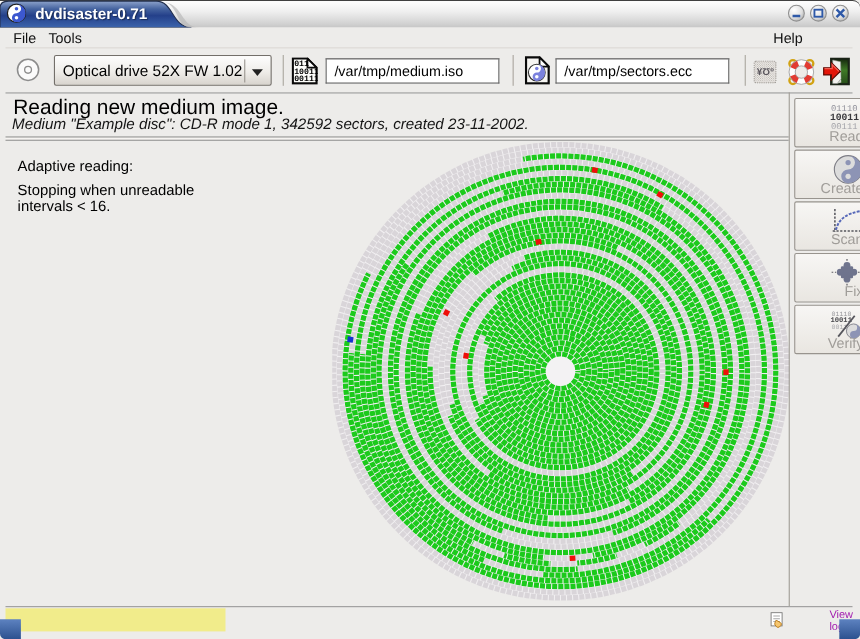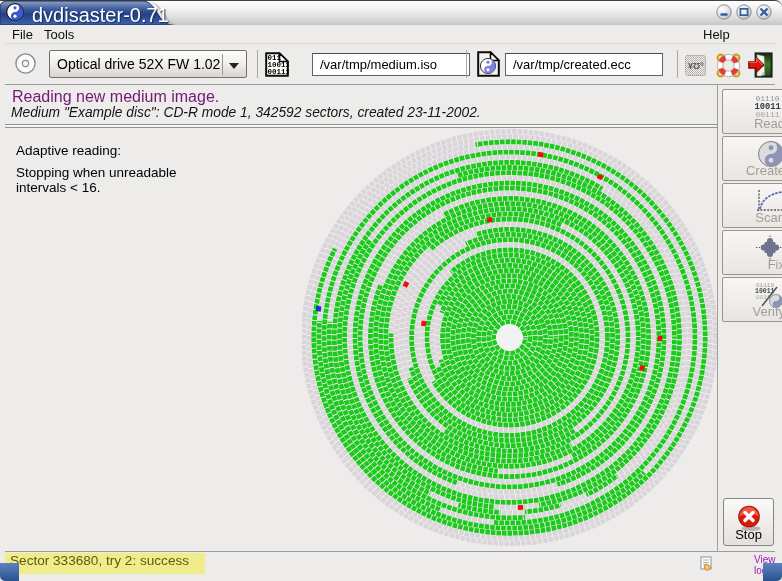--- a/index.html
+++ b/index.html
@@ -1,33 +1,33 @@
 <!DOCTYPE html>
 <html><head><meta charset="utf-8"><style>
 *{margin:0;padding:0;box-sizing:border-box}
 body{width:782px;height:581px;overflow:hidden;font-family:"Liberation Sans",sans-serif}
 #win{position:relative;width:782px;height:581px;background:#edecea}
 .abs{position:absolute}
 
 #tbarbg{left:0;top:0;width:782px;height:25px;background:linear-gradient(#fefefe,#efefef 40%,#d2d2d2 85%,#c6c6c6);border-top:1px solid #404040;border-radius:0 7px 0 0}
 .bcorn{top:563px;width:19px;height:18px;background:linear-gradient(#5d82c0,#2c518f)}
 
-#ttext{left:32px;top:4px;color:#fff;font-size:20px;font-weight:normal;text-shadow:1px 1px 1px #1a2c55}
+#ttext{left:32px;top:4px;color:#fff;font-size:14px;font-weight:bold;text-shadow:1px 1px 1px #1a2c55}
 
 .menu{top:27px;font-size:13px;color:#101010}
 
 #tbline{left:5px;top:84px;width:770px;height:1px;background:#9b9b9b}
 #combo{left:49px;top:50px;width:198px;height:28px;background:linear-gradient(#fdfdfd,#efede9 55%,#d8d4ce);border:1px solid #736f6a;border-radius:2px;font-size:13px;color:#000}
 #combo .lbl{position:absolute;left:7px;top:5px;font-size:14px}
 #combo .sep{position:absolute;right:23px;top:3px;width:1px;height:21px;background:#9a968f}
 #combo .arr{position:absolute;right:7px;top:12px;width:0;height:0;border-left:5px solid transparent;border-right:5px solid transparent;border-top:6px solid #222}
 .vsep{top:50px;width:1px;height:28px;background:#aaa69f}
 .entry{top:53px;width:158px;height:23px;background:#fff;border:1px solid #636363;border-top-color:#4c4c4c;font-size:13px;color:#000;padding:3px 0 0 7px;white-space:nowrap}
 
-#hl1{left:12px;top:88px;font-size:16px;color:#701a75}
+#hl1{left:12px;top:88px;font-size:19px;color:#000000}
 #hl2{left:11px;top:105px;font-size:13.8px;font-style:italic;color:#141414}
 #hsep{left:5px;top:124px;width:712px;height:4px;border-top:1px solid #929292;border-bottom:1px solid #929292;background:#f6f4f1}
 
 .mt{left:16px;font-size:13.5px;line-height:15.4px;color:#000;white-space:pre}
 
 #sbline{left:717px;top:84px;width:1px;height:467px;background:#a09c96}
 .sbtn{left:722px;width:64px;height:45px;background:linear-gradient(#f7f6f4,#e9e6e1);border:1px solid #98948e;border-radius:2px;text-align:right}
 .sbtn .cap{position:absolute;left:0;width:100%;bottom:2px;font-size:13px;color:#a09d99}
 #stopb{left:723px;top:498px;width:51px;height:48px;background:linear-gradient(#fafafa,#e4e1dc);border:1px solid #8a8680;border-radius:3px;text-align:center}
 #stopb .cap{position:absolute;left:0;width:100%;bottom:3px;font-size:13px;color:#000}
@@ -89,31 +89,31 @@
       <span class="arr"></span>
     </div>
 <div class="abs vsep" style="left:257px"></div>
 <svg class="abs" style="left:265px;top:52px" width="24" height="25" viewBox="0 0 24 25">
  <path d="M1.2 1.2 H14.5 L22.8 9.5 V23.8 H1.2 Z" fill="#fdfdfa" stroke="#0a0a0a" stroke-width="2"></path>
  <path d="M14.5 1.2 L14.5 9.5 L22.8 9.5 Z" fill="#fff" stroke="#0a0a0a" stroke-width="1.6" stroke-linejoin="round"></path>
  <text x="2.4" y="8" font-family="Liberation Mono,monospace" font-size="7.5" font-weight="bold" fill="#000">011</text>
  <text x="2.4" y="15" font-family="Liberation Mono,monospace" font-size="7.5" font-weight="bold" fill="#000">10011</text>
  <text x="2.4" y="22" font-family="Liberation Mono,monospace" font-size="7.5" font-weight="bold" fill="#000">00111</text>
 </svg>
-<div class="abs entry" style="left:312px">/var/tmp/medium.iso</div>
+<div class="abs entry" style="left:296px">/var/tmp/medium.iso</div>
 <div class="abs vsep" style="left:466px"></div>
 <svg class="abs" style="left:477px;top:51px" width="23" height="26" viewBox="0 0 23 26">
  <path d="M1.2 1.2 H13.5 L21.8 9.5 V24.8 H1.2 Z" fill="#f6f5f2" stroke="#0a0a0a" stroke-width="2"></path>
  <path d="M13.5 1.2 L13.5 9.5 L21.8 9.5 Z" fill="#fff" stroke="#0a0a0a" stroke-width="1.6" stroke-linejoin="round"></path>
  <circle cx="11" cy="15" r="7.6" fill="#fff" stroke="#333" stroke-width="1"></circle>
  <path d="M11 7.4 A7.6 7.6 0 0 1 11 22.6 A3.8 3.8 0 0 1 11 15 A3.8 3.8 0 0 0 11 7.4Z" fill="#7b82de"></path>
  <circle cx="11" cy="11.2" r="1.6" fill="#7b82de"></circle>
       <circle cx="11" cy="18.8" r="1.6" fill="#fff"></circle>
 </svg>
-<div class="abs entry" style="left:505px">/var/tmp/created.ecc</div>
+<div class="abs entry" style="left:505px">/var/tmp/sectors.ecc</div>
 <div class="abs vsep" style="left:677px"></div>
 
 <svg class="abs" style="left:685px;top:55px" width="21" height="21" viewBox="0 0 21 21">
  <defs>
         <pattern id="chk" width="2" height="2" patternUnits="userSpaceOnUse">
    <rect width="1" height="1" fill="#b9b5b0"></rect>
           <rect x="1" y="1" width="1" height="1" fill="#b9b5b0"></rect>
    <rect x="1" width="1" height="1" fill="#f0ede9"></rect>
           <rect y="1" width="1" height="1" fill="#f0ede9"></rect>
  </pattern>
@@ -271,37 +271,23 @@
  <path d="M5 21 Q8 7 27 4" fill="none" stroke="#5668b8" stroke-width="1.8" stroke-dasharray="2.6 1.2"></path>
       </svg><div class="cap">Scan</div></div>
     <div class="abs sbtn" style="top:277px"><svg style="margin-top:3px" width="32" height="28" viewBox="0 0 32 28">
  <text x="3" y="6" font-family="Liberation Mono,monospace" font-size="6" fill="#97979b">01110</text>
  <text x="2" y="12" font-family="Liberation Mono,monospace" font-size="6.5" font-weight="bold" fill="#4a4a4e">10011</text>
  <text x="3" y="18" font-family="Liberation Mono,monospace" font-size="6" fill="#a7a7ab">00111</text>
  <line x1="9" y1="25" x2="24" y2="6" stroke="#55555c" stroke-width="1.6"></line>
  <circle cx="23" cy="20" r="6.5" fill="#dcdcdc" stroke="#7d7d85" stroke-width="0.8"></circle>
  <path d="M23 13.5 A6.5 6.5 0 0 1 23 26.5 A3.25 3.25 0 0 1 23 20 A3.25 3.25 0 0 0 23 13.5Z" fill="#8d94b5"></path>
       </svg><div class="cap">Verify</div></div>
-<div class="abs" id="stopb">
- <svg style="position:absolute;left:0;top:2px" width="51" height="34" viewBox="0 0 51 34">
-  <ellipse cx="27" cy="27.5" rx="9.5" ry="2.6" fill="#b7b4af"></ellipse>
-  <circle cx="25" cy="15.5" r="10.8" fill="#a90c03"></circle>
-  <circle cx="25" cy="15.4" r="9.9" fill="#dd1a0a"></circle>
-  <path d="M25 5.8 A9.7 9.7 0 0 1 34.7 15.5 A12.5 6.5 0 0 0 15.3 15.5 A9.7 9.7 0 0 1 25 5.8Z" fill="#ef6a57" opacity="0.75"></path>
-  <g stroke="#fff" stroke-width="3.4" stroke-linecap="round">
-   <line x1="21" y1="11.5" x2="29" y2="19.5"></line>
-          <line x1="29" y1="11.5" x2="21" y2="19.5"></line>
-  </g>
- </svg>
- <div class="cap">Stop</div>
-    </div>
 
 <div class="abs" id="stline"></div>
 <div class="abs" id="ybox"></div>
-<div class="abs" id="ytext">Sector 333680, try 2: success</div>
 <svg class="abs" style="left:700px;top:556px" width="15" height="15" viewBox="0 0 15 15">
  <rect x="1" y="1" width="10" height="12" fill="#fff" stroke="#777" stroke-width="0.8"></rect>
  <g stroke="#9a9a9a" stroke-width="0.8">
         <line x1="3" y1="4" x2="9" y2="4"></line>
         <line x1="3" y1="6.5" x2="9" y2="6.5"></line>
         <line x1="3" y1="9" x2="9" y2="9"></line>
       </g>
  <path d="M5 9 Q5 7.5 6.3 8.2 L9.5 10 Q11 11 10 12.5 L8.5 14 Q7 14.8 6 13.8 L4.5 12 Q4 10.5 5 9Z" fill="#f6c66f" stroke="#b97c1e" stroke-width="0.9"></path>
 </svg>
 <div class="abs" id="vlog">View log</div>

